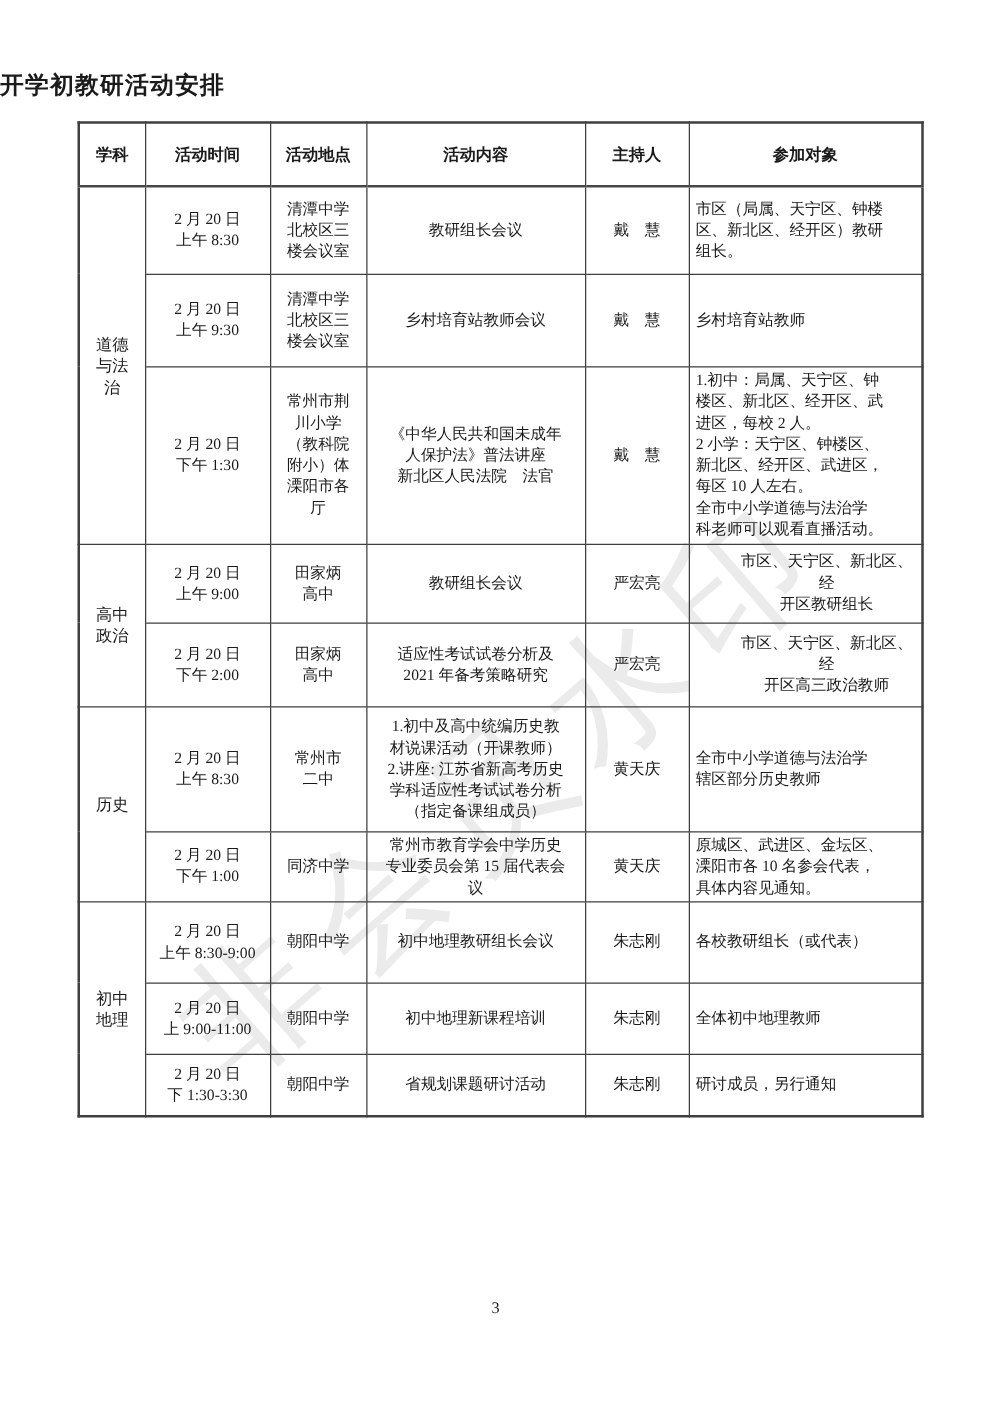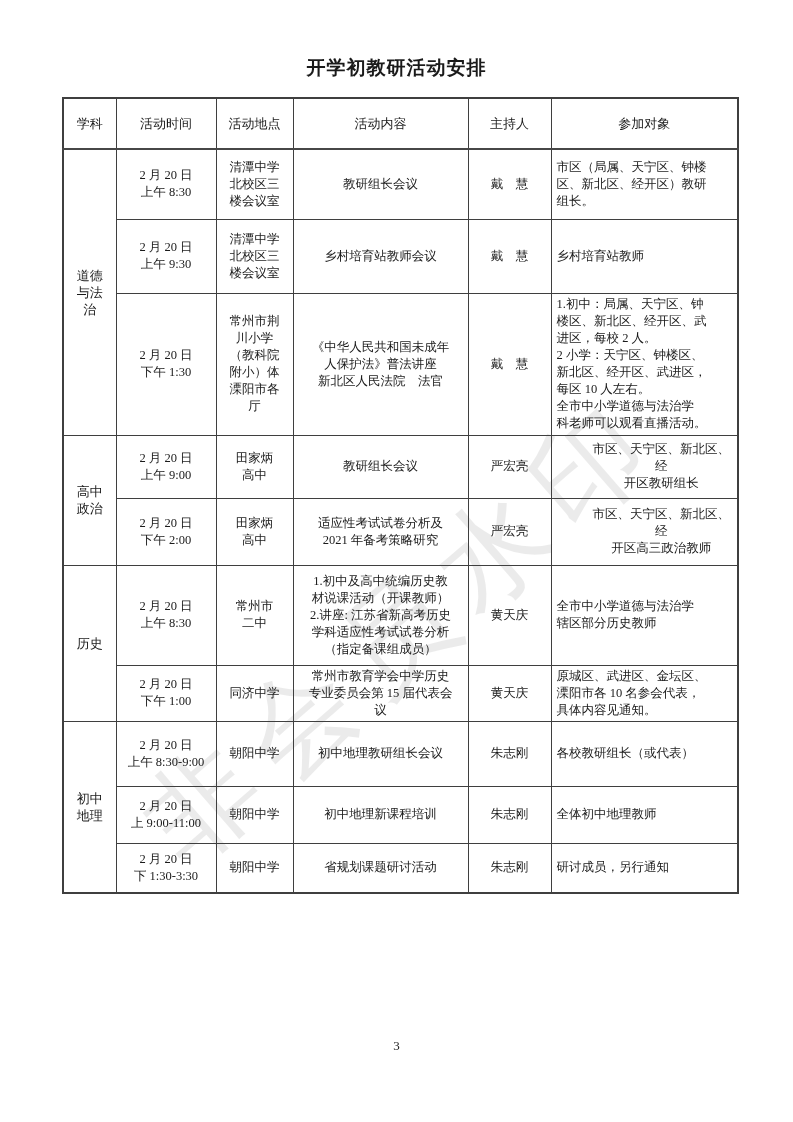--- a/index.html
+++ b/index.html
@@ -19,21 +19,20 @@
     font-size:110px;
     letter-spacing:18px;
     color:rgba(0,0,0,0.08);
     white-space:nowrap;
     z-index:0;
     pointer-events:none;
   }
   .doc-title {
     position:absolute;
     top:55px; left:0; width:100%;
-    text-align:center;
     font-family:"Liberation Sans","DejaVu Sans",sans-serif;
     font-size:19px;
     font-weight:bold;
     letter-spacing:1px;
     z-index:2;
   }
   table.schedule {
     position:absolute;
     left:62px; top:97px;
     width:675px;
@@ -48,21 +47,21 @@
     border:1px solid #3f3f3f;
     text-align:center;
     vertical-align:middle;
     padding:2px 5px;
     white-space:pre-line;
     overflow:hidden;
     background:transparent;
   }
   .schedule thead th {
     font-family:"Liberation Sans","DejaVu Sans",sans-serif;
-    font-weight:normal;
+    font-weight:bold;
     font-size:13px;
     height:45px;
     border-bottom:2px solid #474747;
   }
   td.subject { font-size:13px; padding:2px 1px; }
   td.participants { text-align:left; }
   td.participants.center { text-align:center;padding-left:39px; }
   .page-number {
     position:absolute;
     top:1038px; left:0; width:100%;

